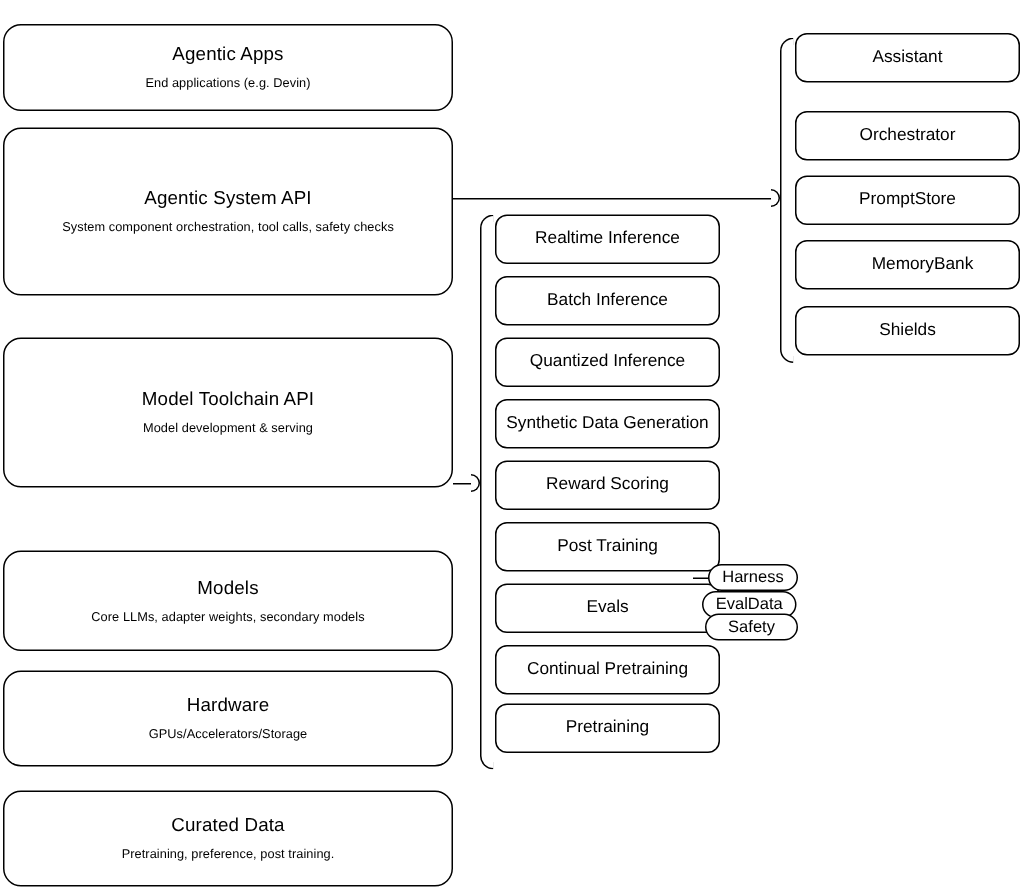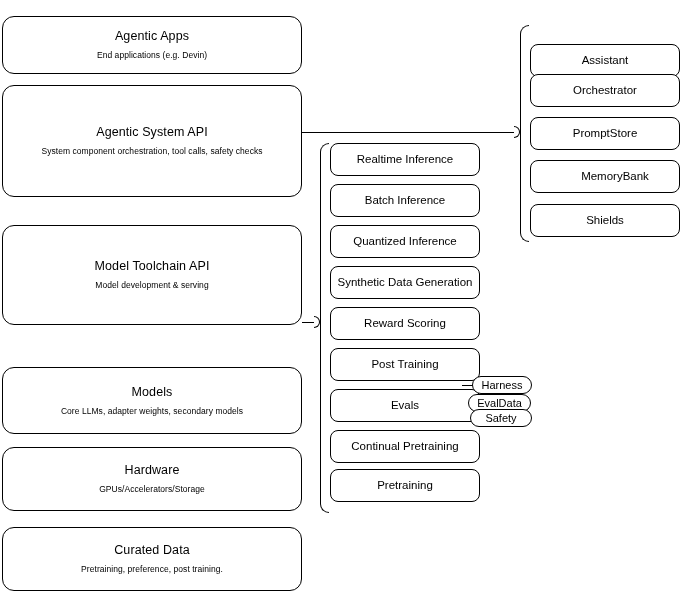--- a/index.html
+++ b/index.html
@@ -175,21 +175,21 @@
   <div class="pill" style="left:472px; top:376px; width:60px;">
     <span>Harness</span>
   </div>
   <div class="pill" style="left:468px; top:394px; width:63px;">
     <span>EvalData</span>
   </div>
   <div class="pill" style="left:470px; top:409px; width:62px;">
     <span>Safety</span>
   </div>
 
-  <div class="node item col-right" style="top:44px;">
+  <div class="node item col-right" style="top:22px;">
     <span>Assistant</span>
   </div>
   <div class="node item col-right" style="top:74px;">
     <span>Orchestrator</span>
   </div>
   <div class="node item col-right" style="top:117px;">
     <span>PromptStore</span>
   </div>
   <div class="node item col-right" style="top:160px;padding-left:20px;">
     <span>MemoryBank</span>

